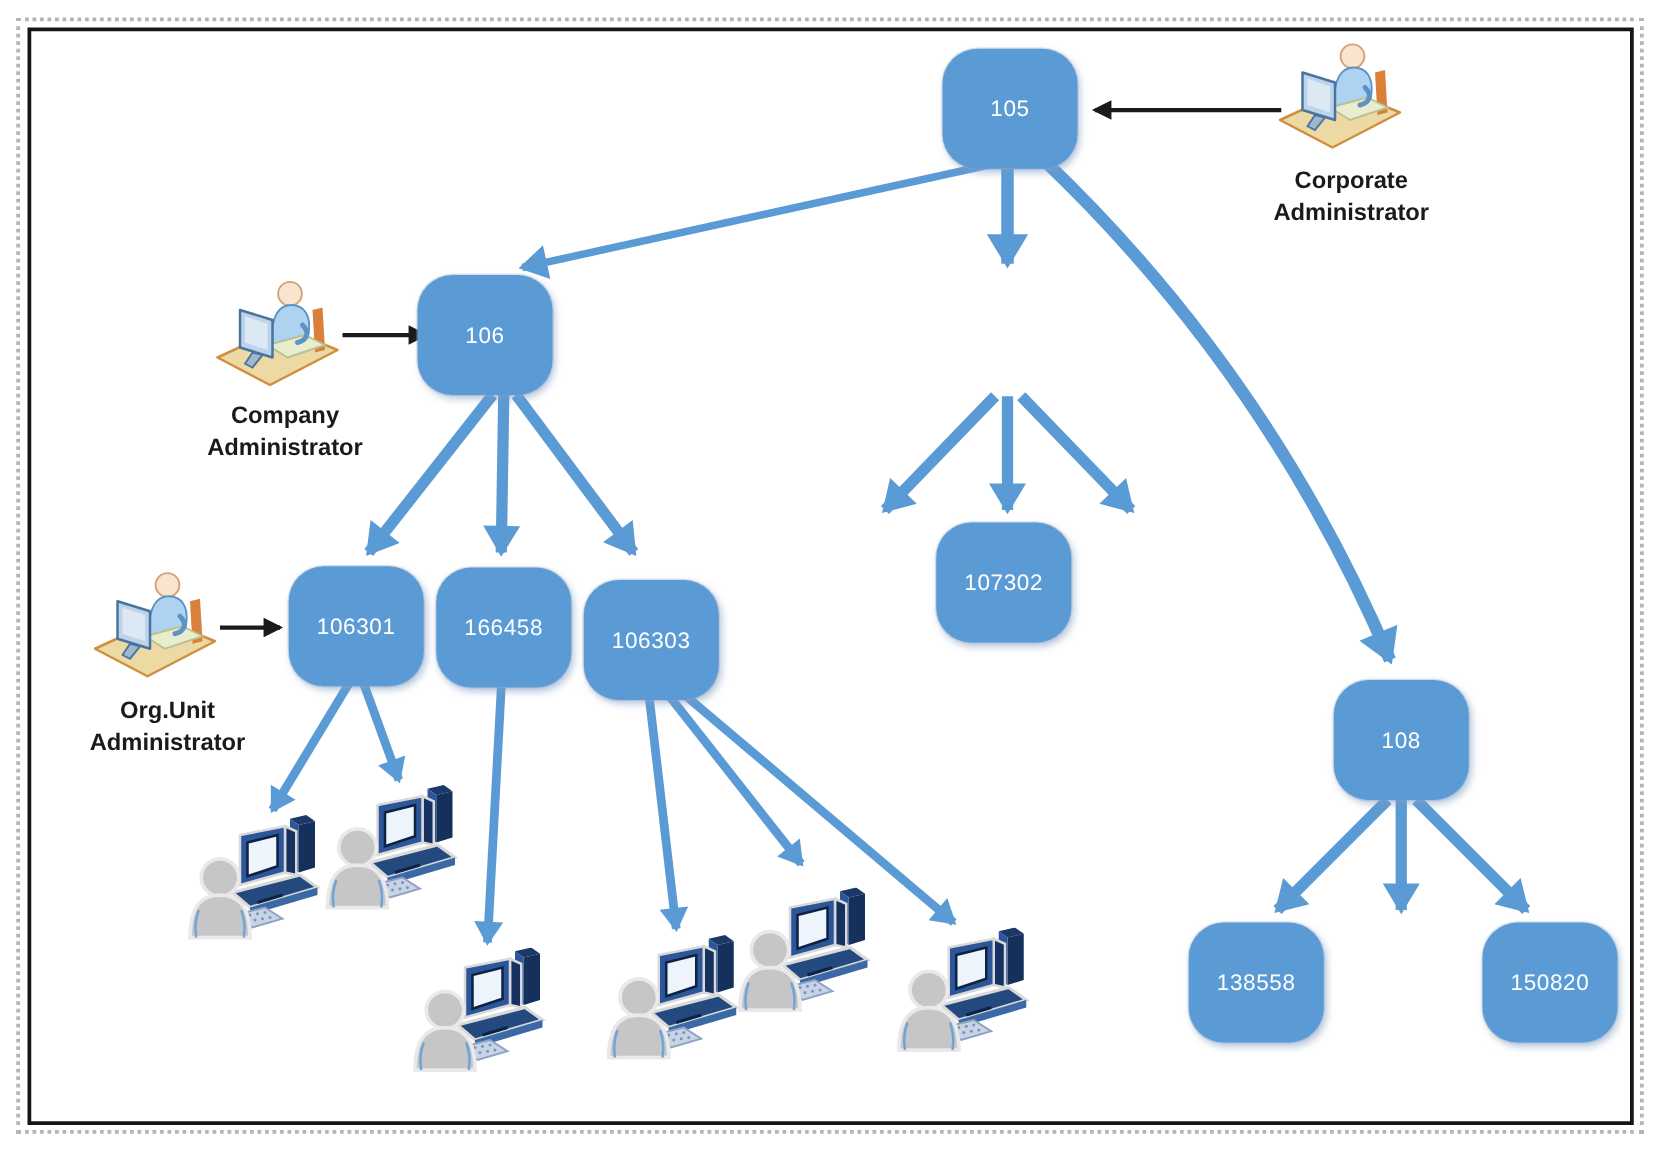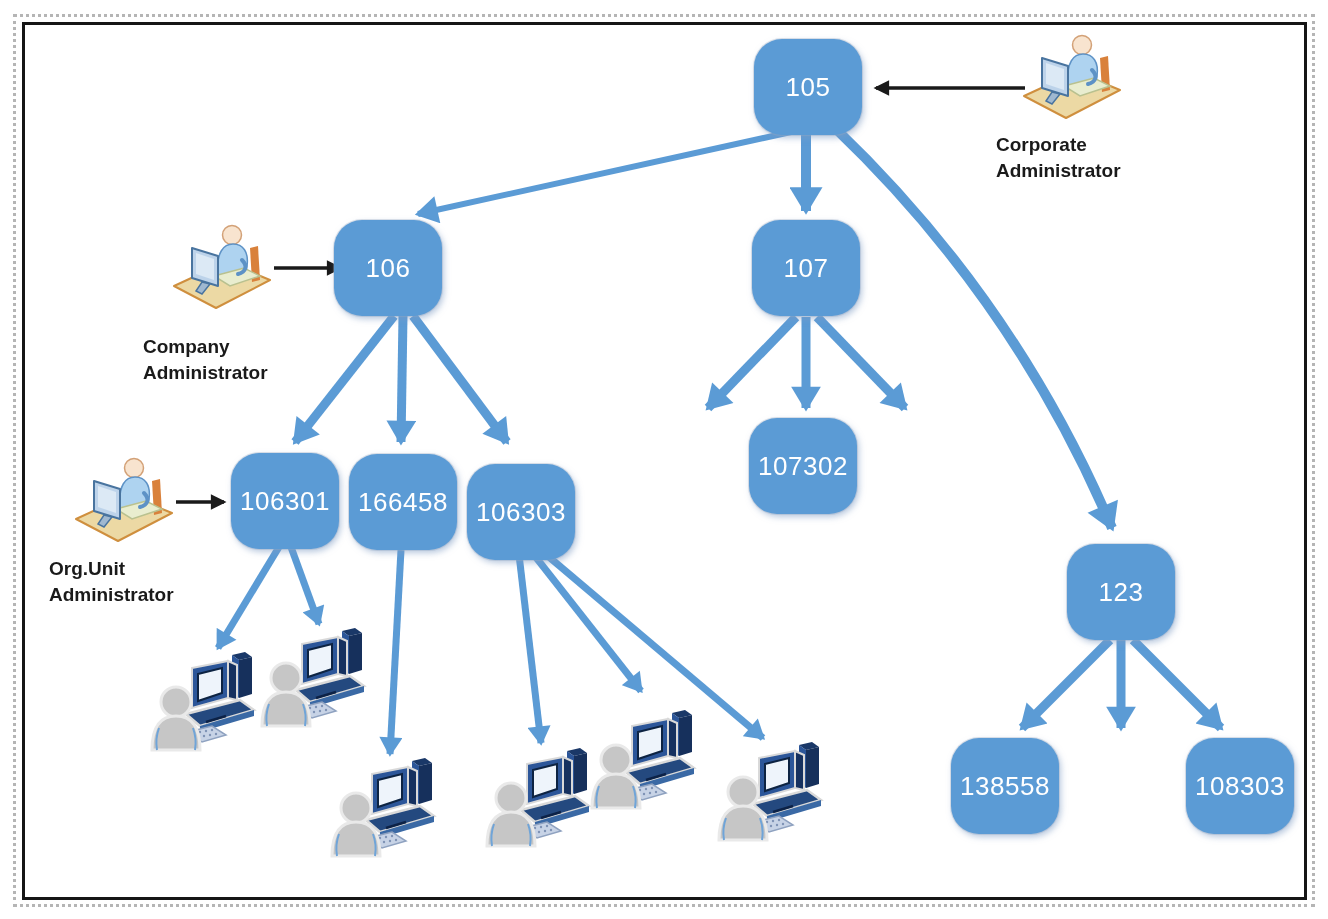--- a/index.html
+++ b/index.html
@@ -4,25 +4,25 @@
 <style>
   html,body{margin:0;padding:0;background:#ffffff;}
   body{width:1328px;height:919px;font-family:"Liberation Sans",sans-serif;}
   .canvas{position:relative;width:1328px;height:919px;background:#ffffff;overflow:hidden;}
   .dotted-frame{position:absolute;left:13px;top:14px;right:13px;bottom:12px;border:3px dotted #b5b5b5;pointer-events:none;}
   .solid-frame{position:absolute;left:22px;top:22px;right:21px;bottom:19px;border:3px solid #151515;pointer-events:none;}
   .arrows{position:absolute;left:0;top:0;width:1328px;height:919px;}
   .node{
     position:absolute;width:108px;height:96px;background:#5B9BD5;border-radius:28px;
     display:flex;align-items:center;justify-content:center;
-    color:#ffffff;font-size:26px;letter-spacing:.5px;
+    color:#ffffff;font-size:18px;letter-spacing:.5px;
     box-shadow:2px 3px 6px rgba(125,155,195,.55), 0 0 0 1px rgba(160,175,195,.35);
   }
   .admin-label{
-    position:absolute;width:170px;text-align:left;color:#1a1a1a;
+    position:absolute;width:170px;text-align:center;color:#1a1a1a;
     font-weight:bold;font-size:19px;line-height:26px;
   }
   .icon-box{position:absolute;}
 </style>
 </head>
 <body>
 
 <div class="canvas">
 
   <div class="dotted-frame"></div>
@@ -109,48 +109,47 @@
     <path d="M527,546 L641,691" stroke="#5B9BD5" stroke-width="7" fill="none" marker-end="url(#mblue)"></path>
     <path d="M536,546 L763,738" stroke="#5B9BD5" stroke-width="7" fill="none" marker-end="url(#mblue)"></path>
 
     <path d="M1025,88 L876,88" stroke="#1a1a1a" stroke-width="3.4" fill="none" marker-end="url(#mblack)"></path>
     <path d="M274,268 L340,268" stroke="#1a1a1a" stroke-width="3.4" fill="none" marker-end="url(#mblack)"></path>
     <path d="M176,502 L224,502" stroke="#1a1a1a" stroke-width="3.4" fill="none" marker-end="url(#mblack)"></path>
   </svg>
 
   <div class="node" style="left:754px;top:39px">105</div>
   <div class="node" style="left:334px;top:220px">106</div>
-  <div class="node" style="left:752px;top:220px">107</div>
-  <div class="node" style="left:1067px;top:544px">123</div>
+  <div class="node" style="left:1067px;top:544px">108</div>
 
   <div class="node" style="left:231px;top:453px">106301</div>
   <div class="node" style="left:349px;top:454px">166458</div>
   <div class="node" style="left:467px;top:464px">106303</div>
 
   <div class="node" style="left:749px;top:418px">107302</div>
 
   <div class="node" style="left:951px;top:738px">138558</div>
-  <div class="node" style="left:1186px;top:738px">108303</div>
+  <div class="node" style="left:1186px;top:738px">150820</div>
 
   <div class="icon-box" style="left:1022px;top:32px;width:100px;height:92px">
     <svg width="100" height="92">
         <use href="#sym-admin"></use>
       </svg>
   </div>
   <div class="admin-label" style="left:996px;top:132px">
     <span style="display:block">Corporate</span>
     <span style="display:block">Administrator</span>
   </div>
 
   <div class="icon-box" style="left:172px;top:222px;width:100px;height:92px">
     <svg width="100" height="92">
         <use href="#sym-admin"></use>
       </svg>
   </div>
-  <div class="admin-label" style="left:143px;top:334px">
+  <div class="admin-label" style="left:143px;top:320px">
     <span style="display:block">Company</span>
     <span style="display:block">Administrator</span>
   </div>
 
   <div class="icon-box" style="left:74px;top:455px;width:100px;height:92px">
     <svg width="100" height="92">
         <use href="#sym-admin"></use>
       </svg>
   </div>
   <div class="admin-label" style="left:49px;top:556px">

